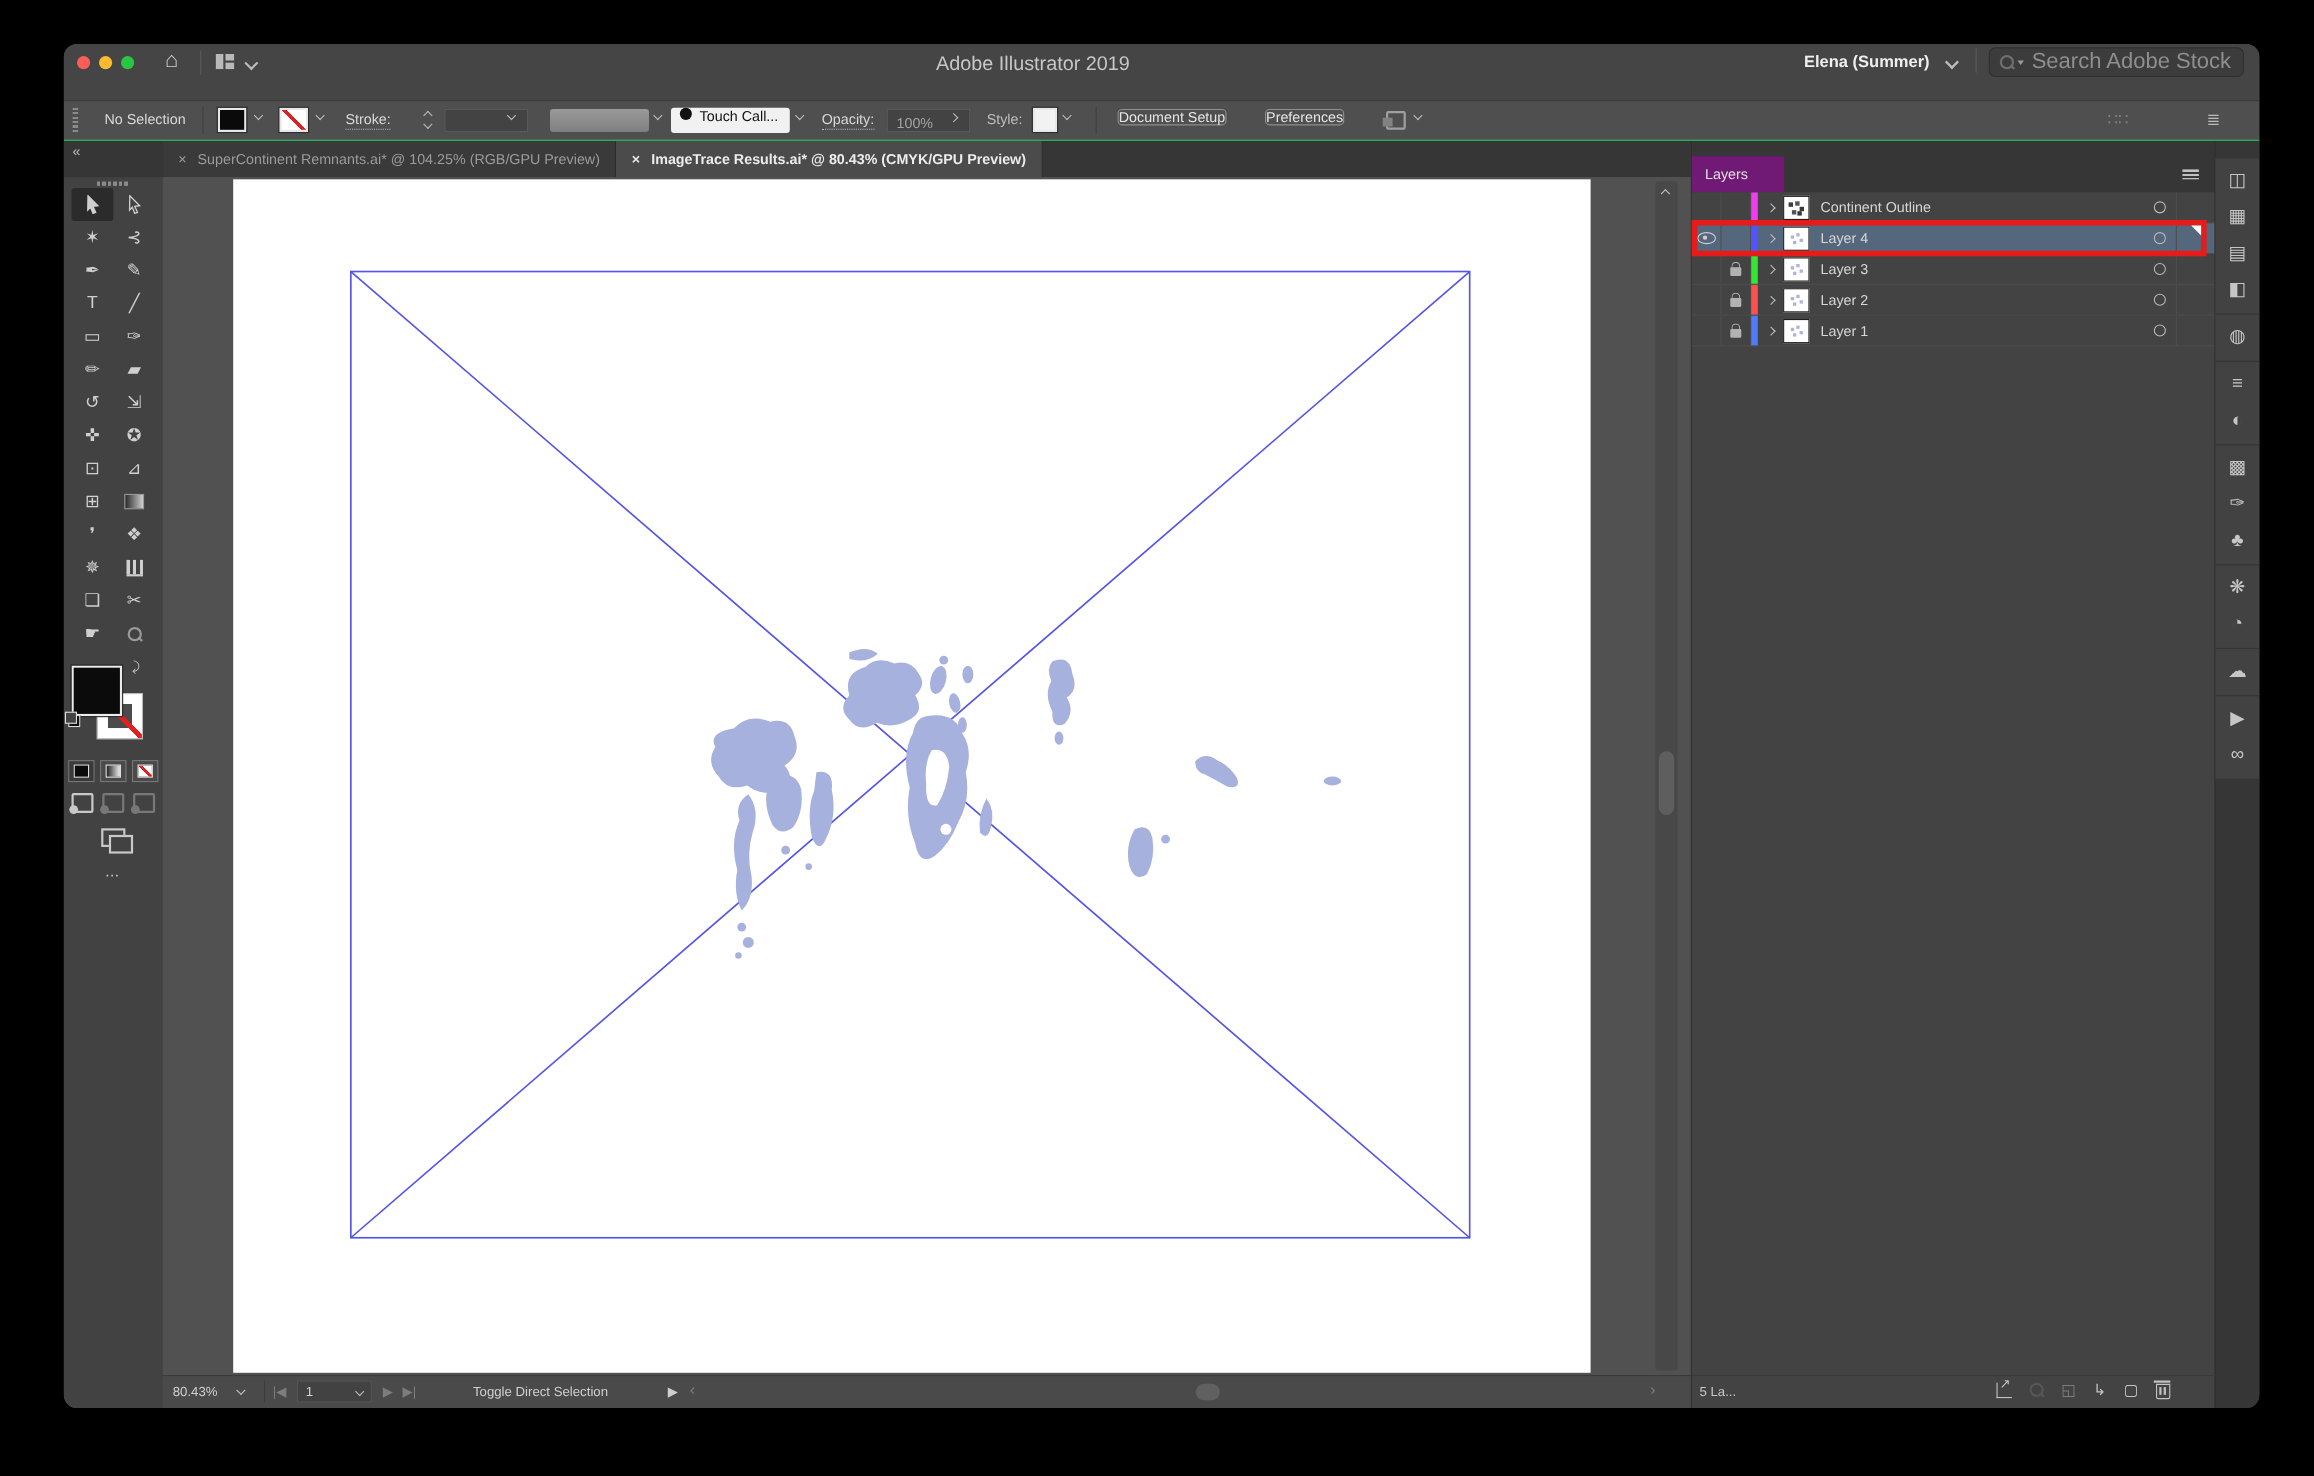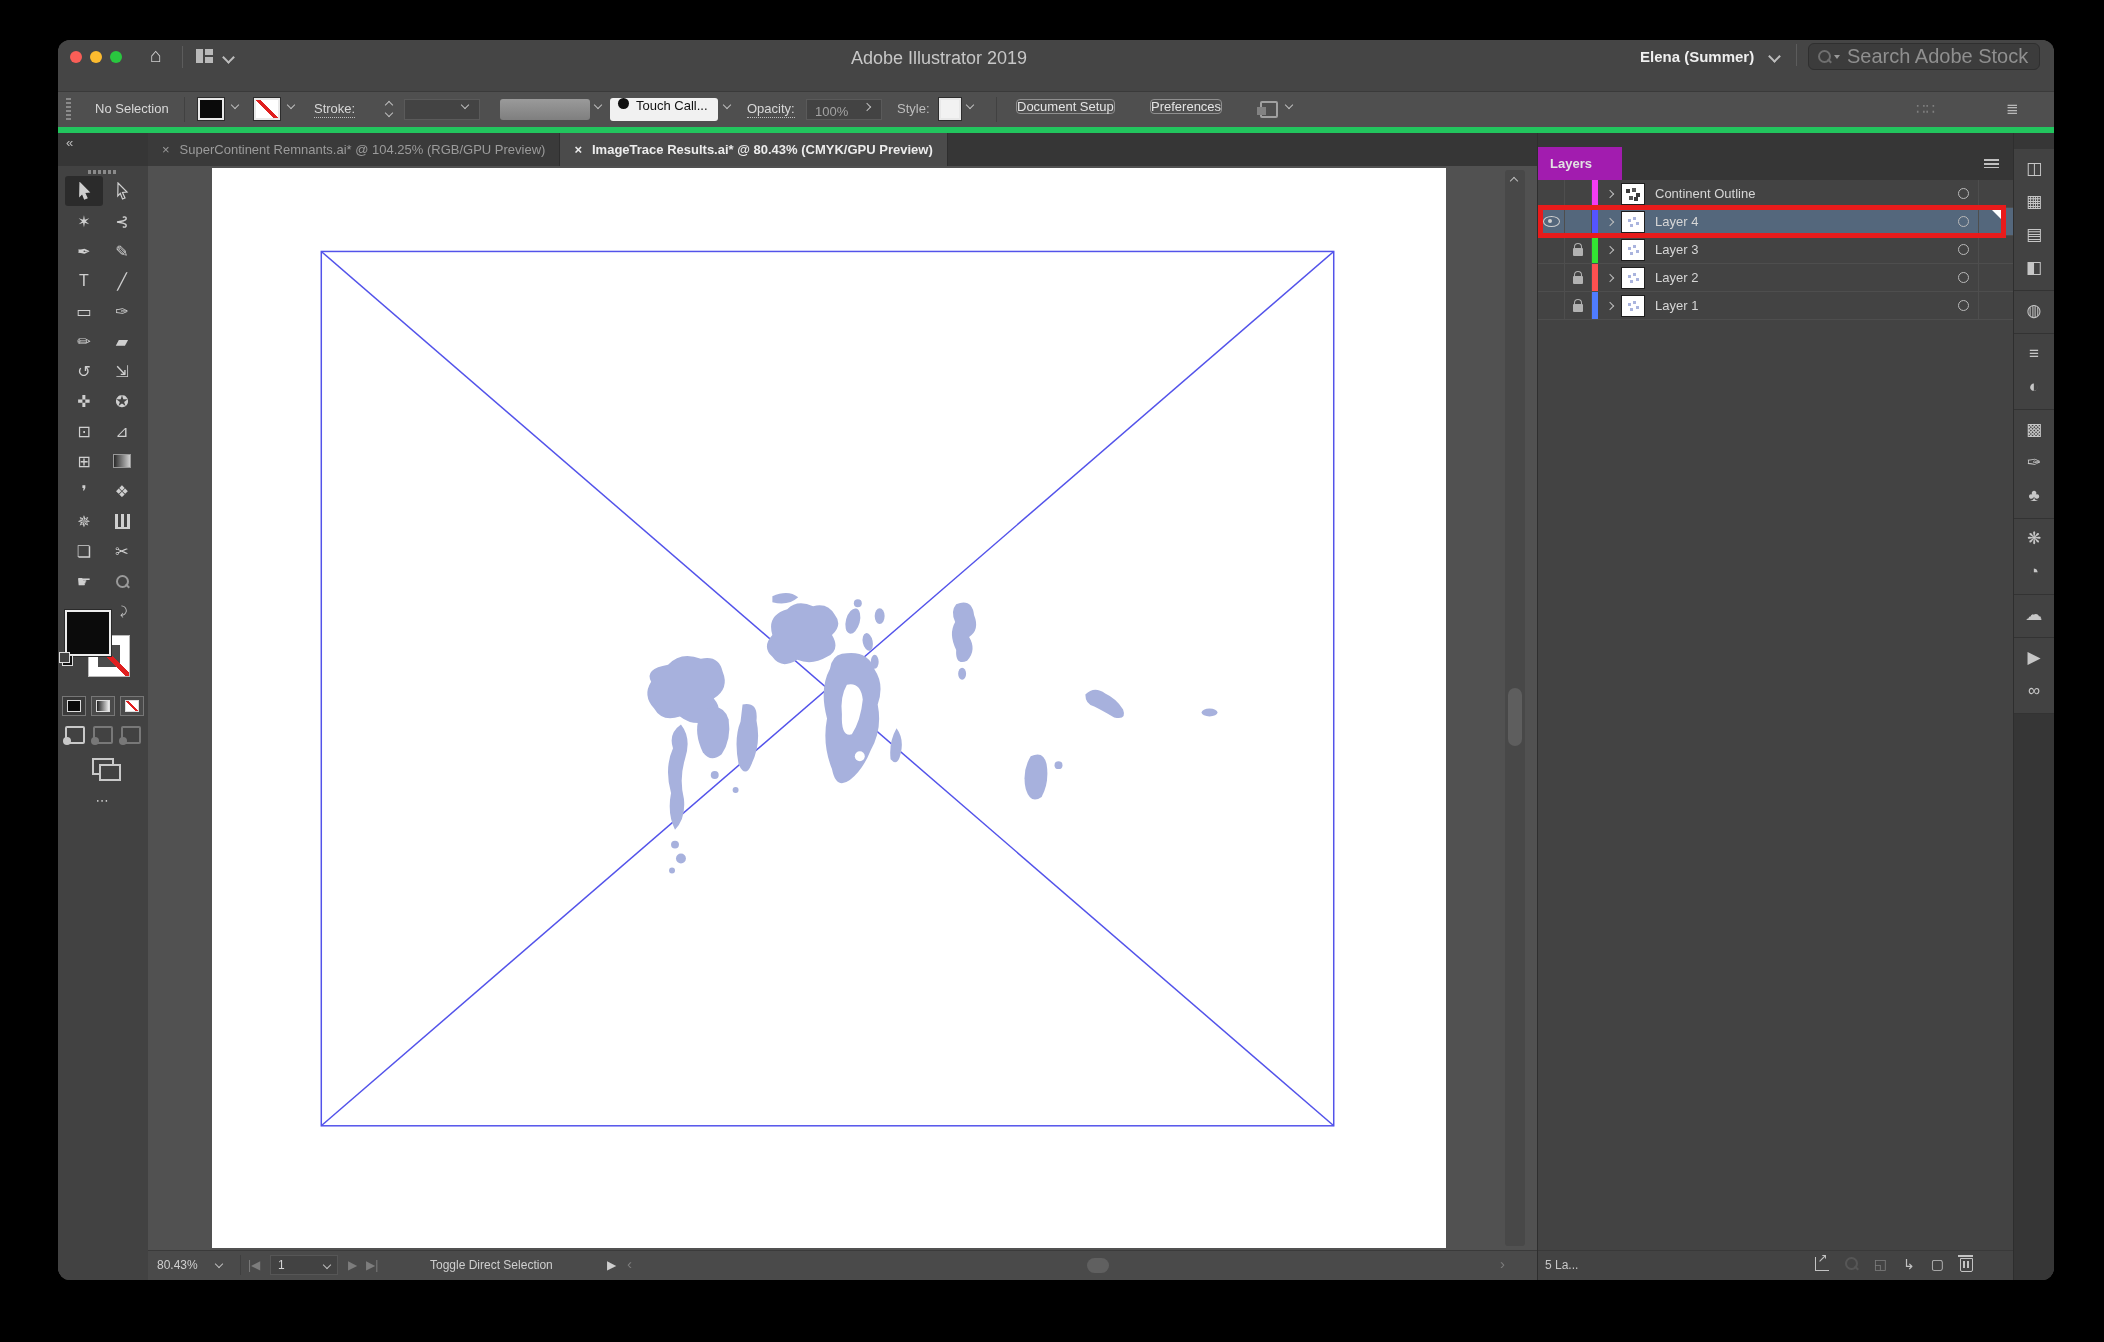--- a/index.html
+++ b/index.html
@@ -20,21 +20,21 @@
   .car.sm{width:5px;height:5px;border-width:1.5px;}
   #user-car{position:absolute;left:1712px;top:12px;}
   #search{position:absolute;left:1750px;top:3px;width:232px;height:27px;background:#3c3c3c;
           border:1px solid #2f2f2f;border-radius:6px;display:flex;align-items:center;gap:7px;padding:0 9px;box-sizing:border-box;}
   .mag{display:inline-block;width:9px;height:9px;border:2px solid #9a9a9a;border-radius:50%;position:relative;flex:0 0 auto;}
   .mag::after{content:'';position:absolute;width:5px;height:2px;background:#9a9a9a;left:7px;top:8px;transform:rotate(45deg);}
   .mag.dim{border-color:#6f6f6f;} .mag.dim::after{background:#6f6f6f;}
   #search-ph{color:#8f8f8f;font-size:20px;}
   .tri-d{width:0;height:0;border-left:3px solid transparent;border-right:3px solid transparent;border-top:4px solid #9a9a9a;display:inline-block;}
   
-  #controlbar{height:35px;background:var(--controlbar);border-top:1px solid #3a3a3a;border-bottom:6px solid #22c55e;position:relative;flex:0 0 auto;}
+  #controlbar{height:35px;background:var(--controlbar);border-top:1px solid #3a3a3a;border-bottom:1px solid #22c55e;position:relative;flex:0 0 auto;}
   #controlbar .lbl{position:absolute;top:9px;color:#d8d8d8;}
   .dotline{border-bottom:1px dotted #bdbdbd;padding-bottom:1px;}
   .grip{position:absolute;left:8px;top:6px;width:5px;height:22px;
         background:repeating-linear-gradient(#8a8a8a 0 2px,transparent 2px 4px);}
   .swatch{position:absolute;top:6px;width:26px;height:22px;box-sizing:border-box;border:2px solid #e8e8e8;outline:1px solid #2d2d2d;}
   .swatch.none{background:#fff;position:absolute;}
   .swatch.none::after{content:'';position:absolute;inset:0;background:linear-gradient(45deg,transparent 44%,#e02020 44%,#e02020 56%,transparent 56%);}
   .cbtn{position:absolute;top:7px;height:15px;border:1px solid #8f8f8f;border-radius:4px;color:#e4e4e4;
         display:flex;align-items:center;justify-content:center;padding:0 0;box-sizing:border-box;}
   .field{position:absolute;top:7px;height:21px;background:#434343;border:1px solid #5a5a5a;box-sizing:border-box;
@@ -94,22 +94,22 @@
   
   #statusbar{height:29px;background:#4a4a4a;border-top:1px solid #3a3a3a;position:relative;flex:0 0 auto;font-size:12px;}
   #statusbar .it{position:absolute;top:7px;color:#cfcfcf;}
   #statusbar .dim{color:#7d7d7d;}
   #pgfield{position:absolute;left:122px;top:4px;width:68px;height:20px;background:#424242;border:1px solid #565656;
            box-sizing:border-box;display:flex;align-items:center;justify-content:space-between;padding:0 7px;}
   #hthumb{position:absolute;left:939px;top:7px;width:22px;height:15px;background:#606060;border-radius:8px;}
   
   #layersdock{width:475px;background:var(--tabbar);display:flex;flex-direction:column;flex:0 0 auto;border-left:1px solid #2e2e2e;}
   #lp-headstrip{height:47px;position:relative;flex:0 0 auto;}
-  #lp-tab{position:absolute;left:0;top:14px;width:72px;height:33px;background:#a21caf;color:#e2e2e2;
-          display:flex;align-items:center;padding-left:12px;font-weight:bold;text-align:right;}
+  #lp-tab{position:absolute;left:0;top:14px;width:72px;height:33px;background:#701a75;color:#e2e2e2;
+          display:flex;align-items:center;padding-left:12px;font-weight:normal;text-align:right;}
   #lp-menu{position:absolute;right:14px;top:26px;width:15px;height:9px;
            background:repeating-linear-gradient(#c0c0c0 0 2px,transparent 2px 4px);}
   #lp-body{flex:1;background:#434343;position:relative;min-height:0;}
   .lrow{height:27px;display:flex;align-items:center;border-bottom:1px solid #4e4e4e;position:relative;background:#434343;}
   .lrow.sel{background:#54677c;}
   .lcol{width:27px;height:100%;border-right:1px solid #4e4e4e;display:flex;align-items:center;justify-content:center;box-sizing:border-box;flex:0 0 auto;}
   .cbar{width:6px;height:100%;flex:0 0 auto;}
   .lrow .car{margin:0 8px 0 9px;}
   .thumb{width:22px;height:20px;background:#fff;border:1px solid #1e1e1e;position:relative;flex:0 0 auto;}
   .thumb.light::after{content:'';position:absolute;left:6px;top:7px;width:3px;height:3px;background:#aab4de;

